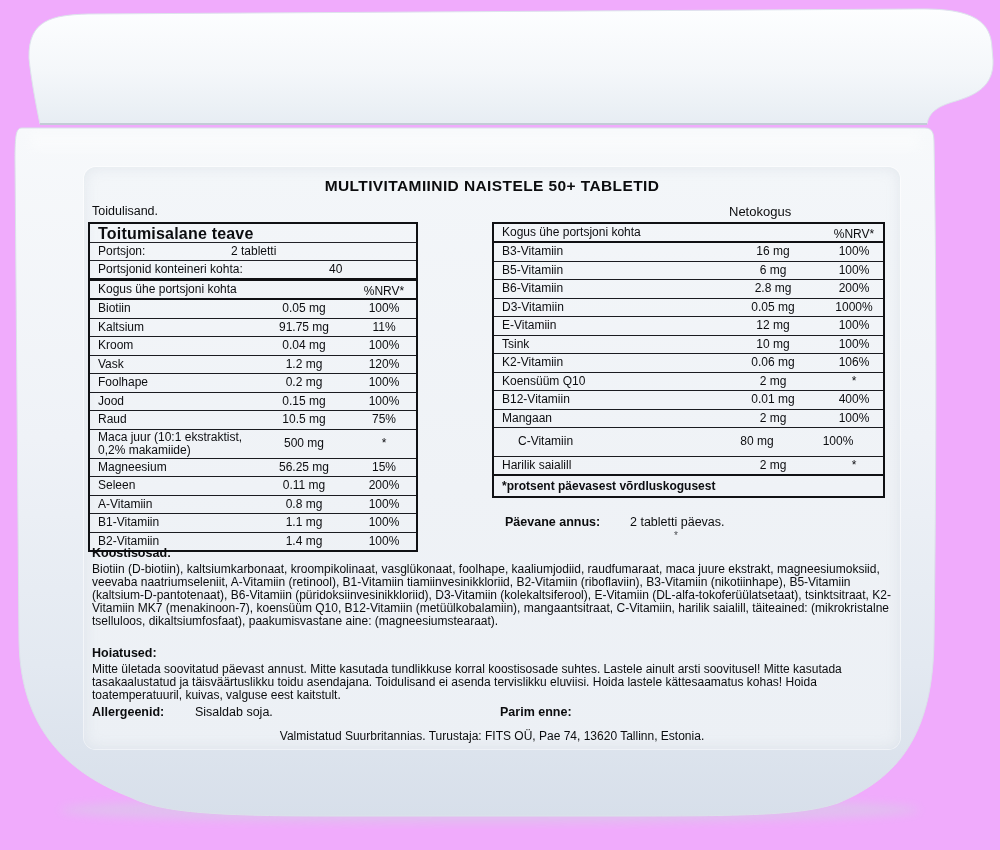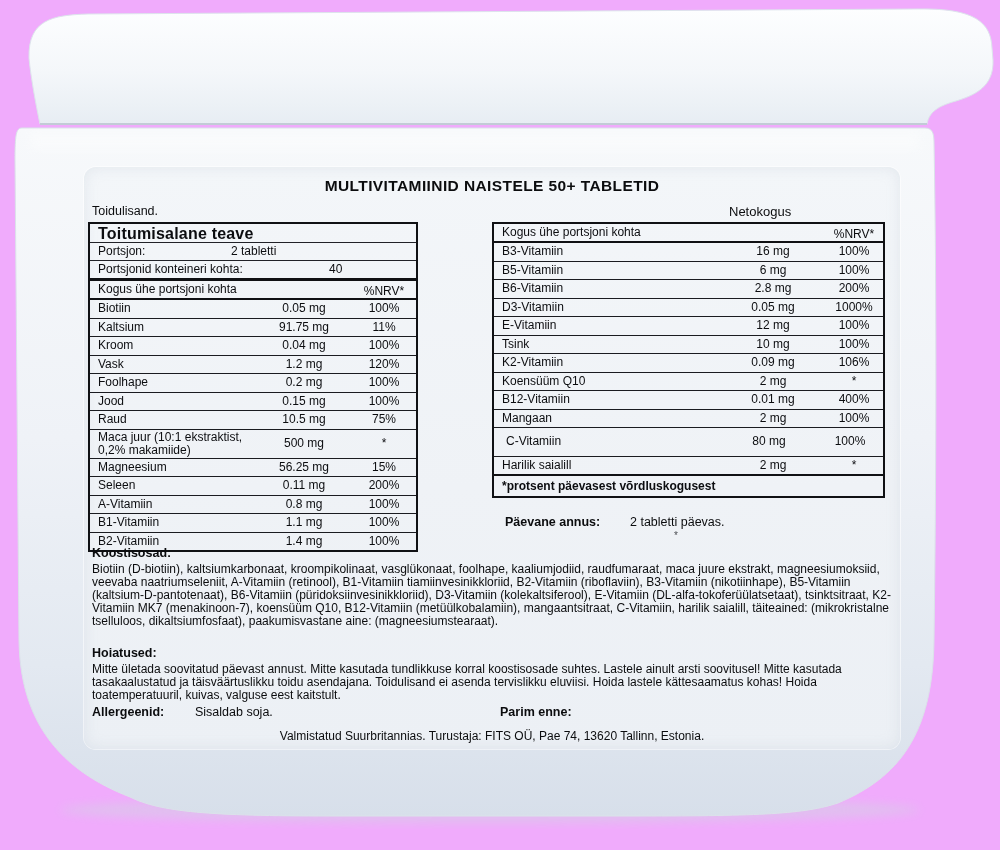--- a/index.html
+++ b/index.html
@@ -42,21 +42,21 @@
   .t-right .colhead{border-top:0;}
   .colhead .n{flex:1;padding:2px 4px 2px 8px;}
   .rows{border-top:2.5px solid #101114;}
   .tr{display:flex;align-items:center;min-height:17.5px;}
   .tr + .tr{border-top:1.5px solid #1a1b20;}
   .tr .n{flex:1;padding:1px 4px 1px 8px;}
   .t-left .a{width:96px;text-align:center;}
   .t-left .p{width:64px;text-align:center;}
   .t-right .a{width:104px;text-align:center;}
   .t-right .p{width:58px;text-align:center;}
-  .t-right .rows > div:nth-of-type(11){padding:5px 4px;} 
+  .t-right .rows > div:nth-of-type(11){padding:5px 16px;} 
   .footnote{border-top:2px solid #101114;font-weight:700;padding:4px 8px 3px;font-size:12px;}
 
   
   .daily-label{left:421px;top:348px;font-size:12.5px;font-weight:700;}
   .daily-value{left:546px;top:348px;font-size:12.5px;}
   .daily-star{left:590px;top:363px;font-size:10px;color:#4a4d52;}
   .sec-label{font-size:12.5px;font-weight:700;}
   .ingredients-label{left:8px;top:379px;}
   .ingredients-text{left:8px;top:396px;width:812px;font-size:12px;line-height:12.9px;}
   .warnings-label{left:8px;top:479px;}
@@ -245,21 +245,21 @@
           </div>
 
           <div class="tr">
             <span class="n">Tsink</span>
             <span class="a">10 mg</span>
             <span class="p">100%</span>
           </div>
 
           <div class="tr">
             <span class="n">K2-Vitamiin</span>
-            <span class="a">0.09 mg</span>
+            <span class="a">0.06 mg</span>
             <span class="p">106%</span>
           </div>
 
           <div class="tr">
             <span class="n">Koensüüm Q10</span>
             <span class="a">2 mg</span>
             <span class="p">*</span>
           </div>
 
           <div class="tr">

